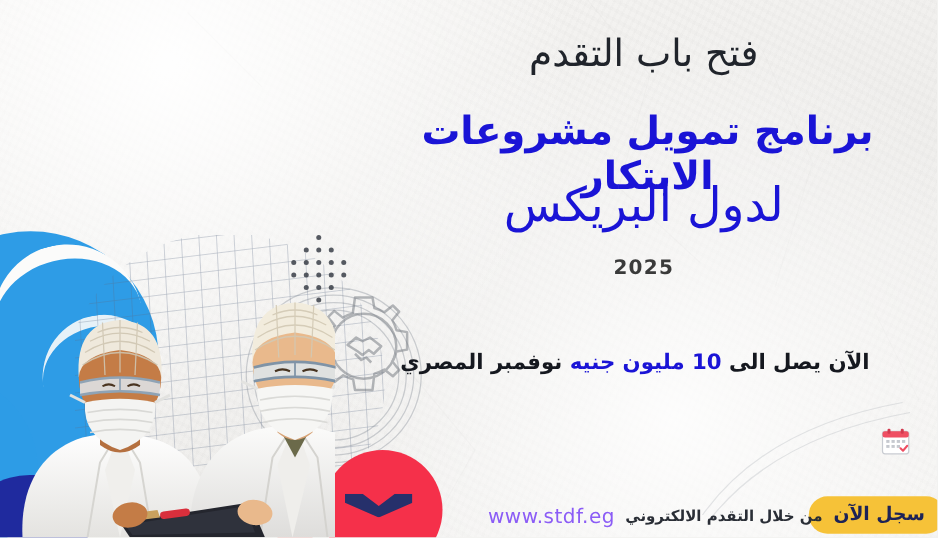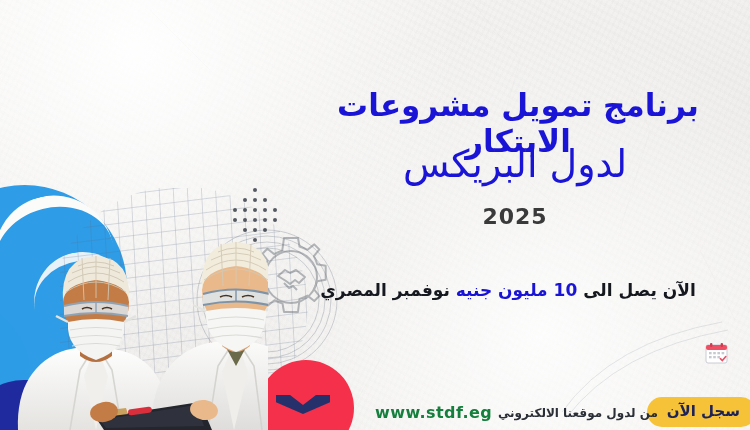--- a/index.html
+++ b/index.html
@@ -97,21 +97,21 @@
   .headline1{
     position:absolute;right:-6px;left:0;top:88px;
     font-size:31px;font-weight:800;color:#1a14d6;line-height:1.15;
   }
   .headline2{
     position:absolute;right:0;left:0;top:143px;
     font-size:38px;font-weight:400;color:#1a14d6;line-height:1.15;
   }
   .year{
     position:absolute;right:0;left:0;top:204px;
-    font-size:22px;font-weight:700;color:#3a3a3a;letter-spacing:1px;
+    font-size:16px;font-weight:700;color:#3a3a3a;letter-spacing:1px;
     direction:ltr;
   }
   .funding{
     position:absolute;right:14px;left:0;top:279px;
     font-size:17px;font-weight:700;color:#15181f;line-height:1.3;
   }
   .funding .hi{color:#1a14d6;font-weight:800;text-align:right;}
   .deadline-row{
     position:absolute;right:22px;top:342px;
     display:flex;align-items:center;justify-content:flex-start;gap:9px;
@@ -134,21 +134,21 @@
     font-size:15px;font-weight:800;
     padding:6px 16px 7px 20px;border-radius:16px;
     line-height:1.15;white-space:nowrap;
   }
   .cta-sub{
     position:absolute;right:92px;bottom:10px;
     font-size:12px;font-weight:600;color:#2a2e36;white-space:nowrap;
   }
   .site{
     position:absolute;right:258px;bottom:8px;
-    font-size:16px;font-weight:700;color:#15803d;letter-spacing:.4px;
+    font-size:16px;font-weight:400;color:#8b5cf6;letter-spacing:.4px;
     direction:ltr;white-space:nowrap;
   }
 </style>
 </head>
 <body>
 
 <div class="banner">
 
   <div class="paper"></div>
   <svg class="paper-creases" viewBox="0 0 750 430" preserveAspectRatio="none">
@@ -331,20 +331,21 @@
         <rect x="128" y="228" width="24" height="6" rx="3" fill="#d92f3c" transform="rotate(-8 140 231)"></rect>
 
         <ellipse cx="104" cy="232" rx="14" ry="10" fill="#c47c46" transform="rotate(-10 104 232)"></ellipse>
         <ellipse cx="204" cy="230" rx="14" ry="10" fill="#e9b98c" transform="rotate(8 204 230)"></ellipse>
       </g>
     </svg>
   </div>
 
   <div class="content">
 
+    <div class="kicker">فتح باب التقدم</div>
 
     <div class="headline1">برنامج تمويل مشروعات الابتكار</div>
 
     <div class="headline2">لدول البريكس</div>
 
     <div class="year">2025</div>
 
     <div class="funding">
       <span>الآن يصل الى </span><span class="hi">10 مليون جنيه</span><span> نوفمبر المصري</span>
     </div>
@@ -364,17 +365,17 @@
             <rect x="8.2" y="14" width="2.6" height="2.3"></rect>
           <rect x="12.4" y="14" width="2.6" height="2.3"></rect>
         </g>
         <path d="M15.4 16.6 l2 2 3.4-4" fill="none" stroke="#ef4f63" stroke-width="1.6" stroke-linecap="round" stroke-linejoin="round"></path>
       </svg>
     </div>
   </div>
 
   <div class="bottom">
     <div class="cta-pill">سجل الآن</div>
-    <div class="cta-sub">من لدول موقعنا الالكتروني</div>
+    <div class="cta-sub">من خلال التقدم الالكتروني</div>
     <div class="site">www.stdf.eg</div>
   </div>
 
 </div>
 
 </body></html>

